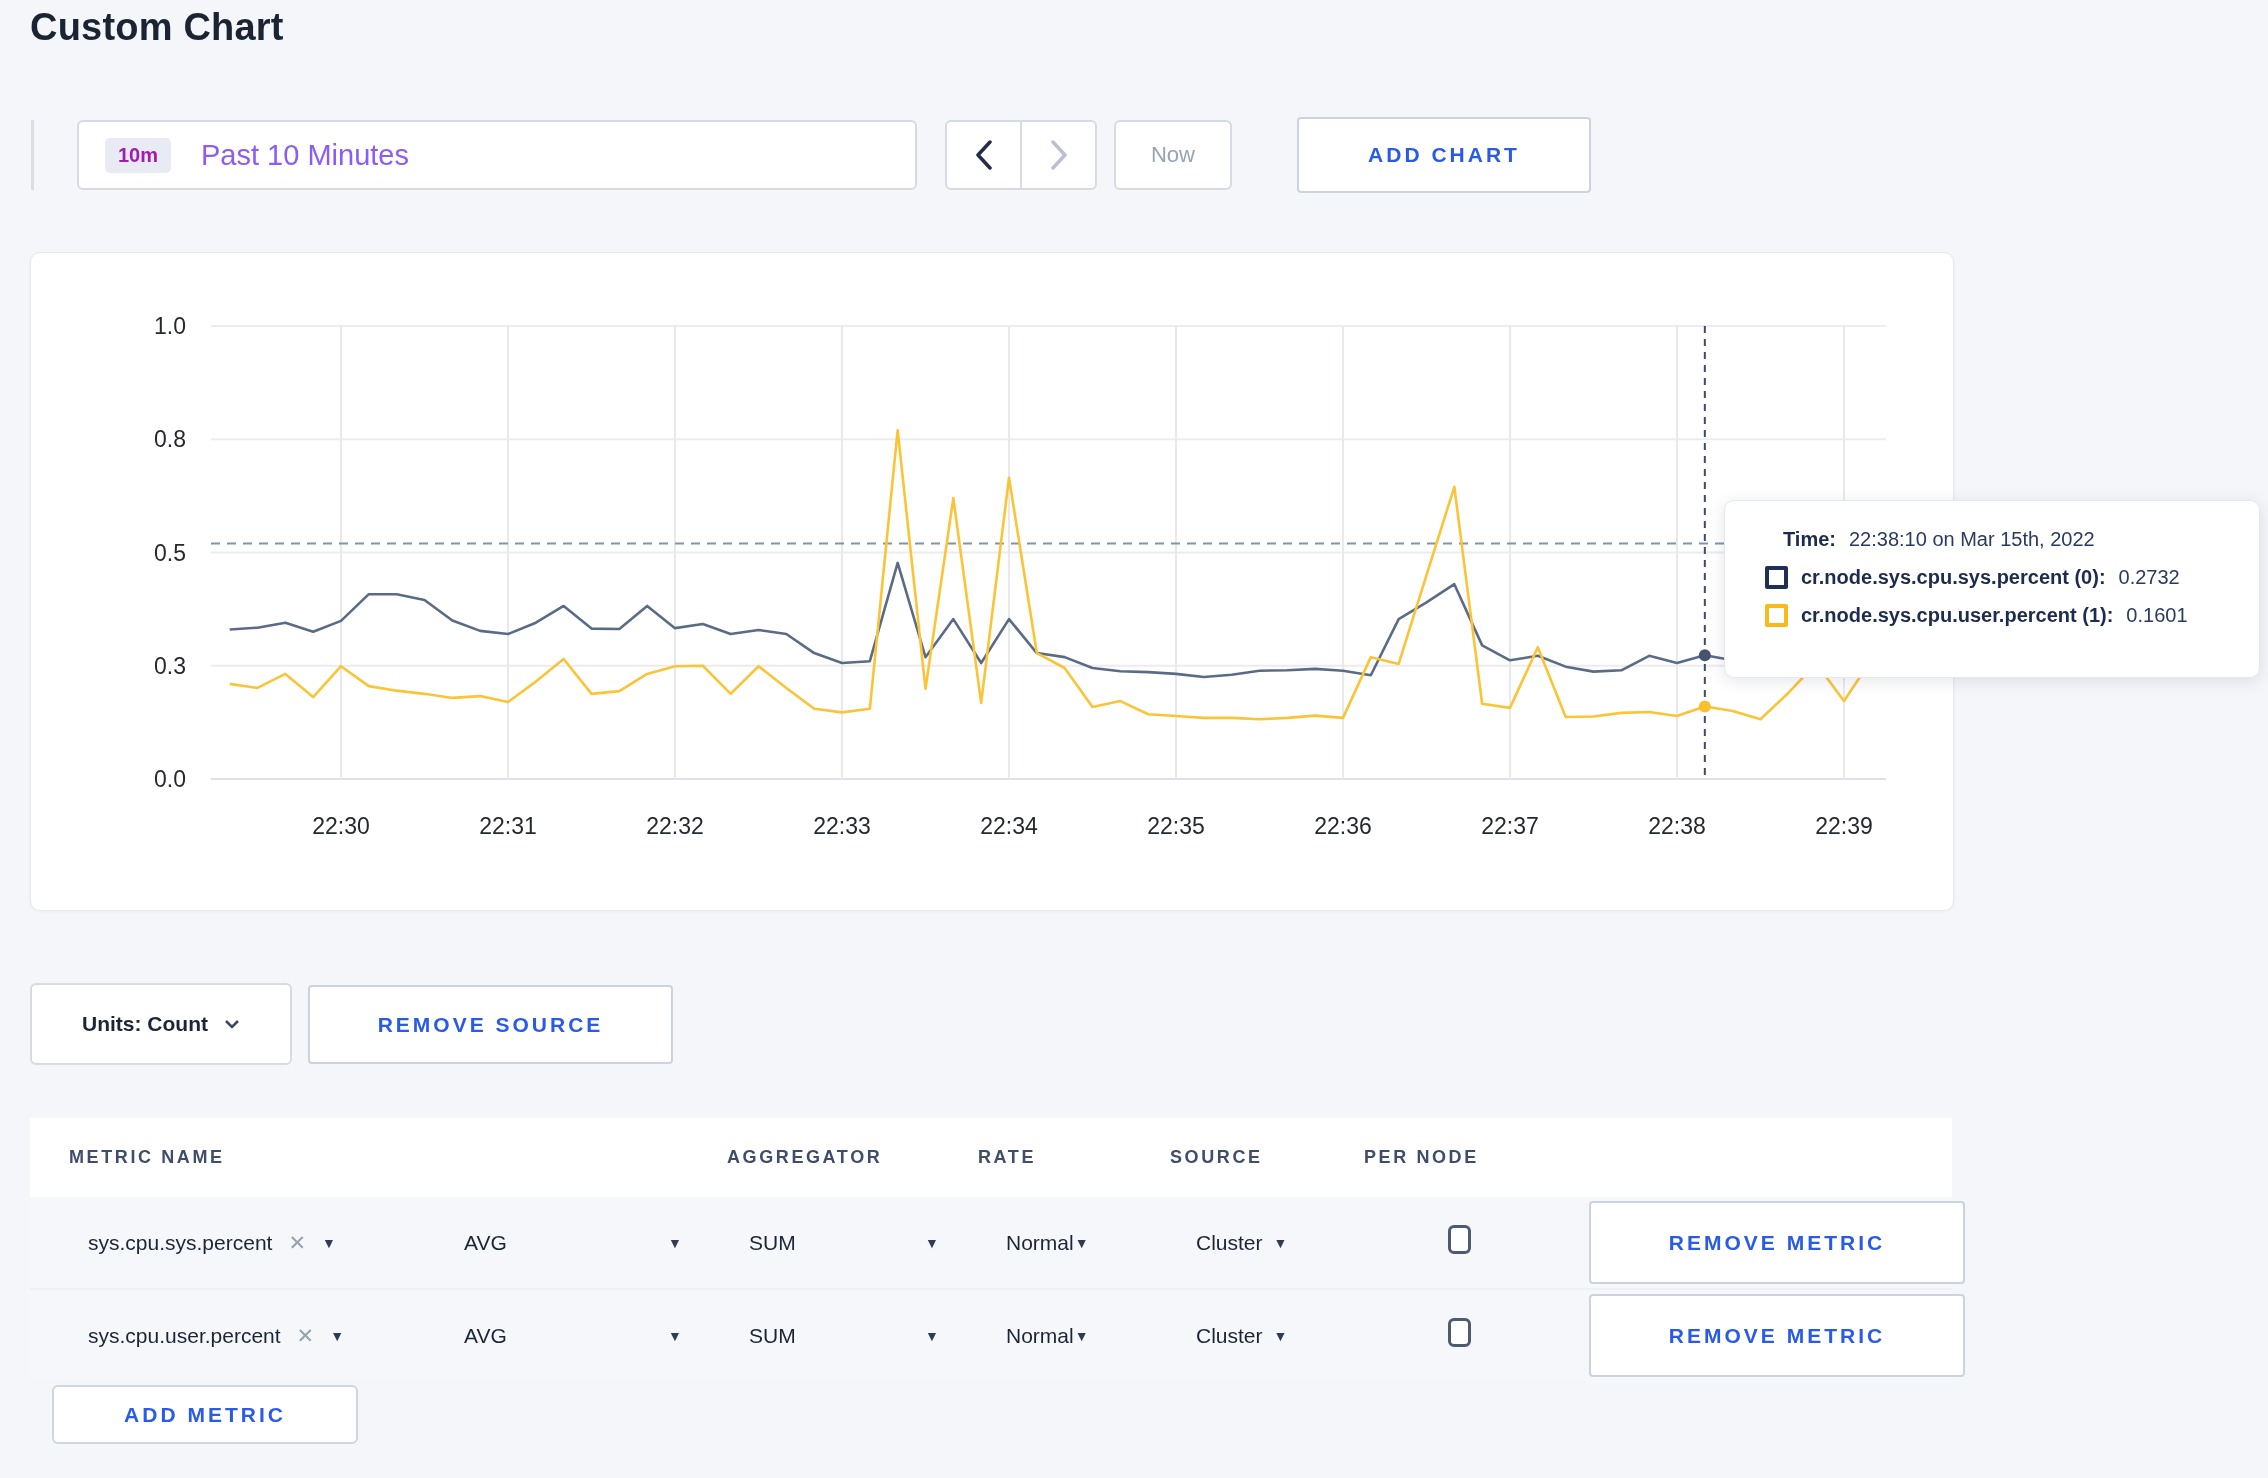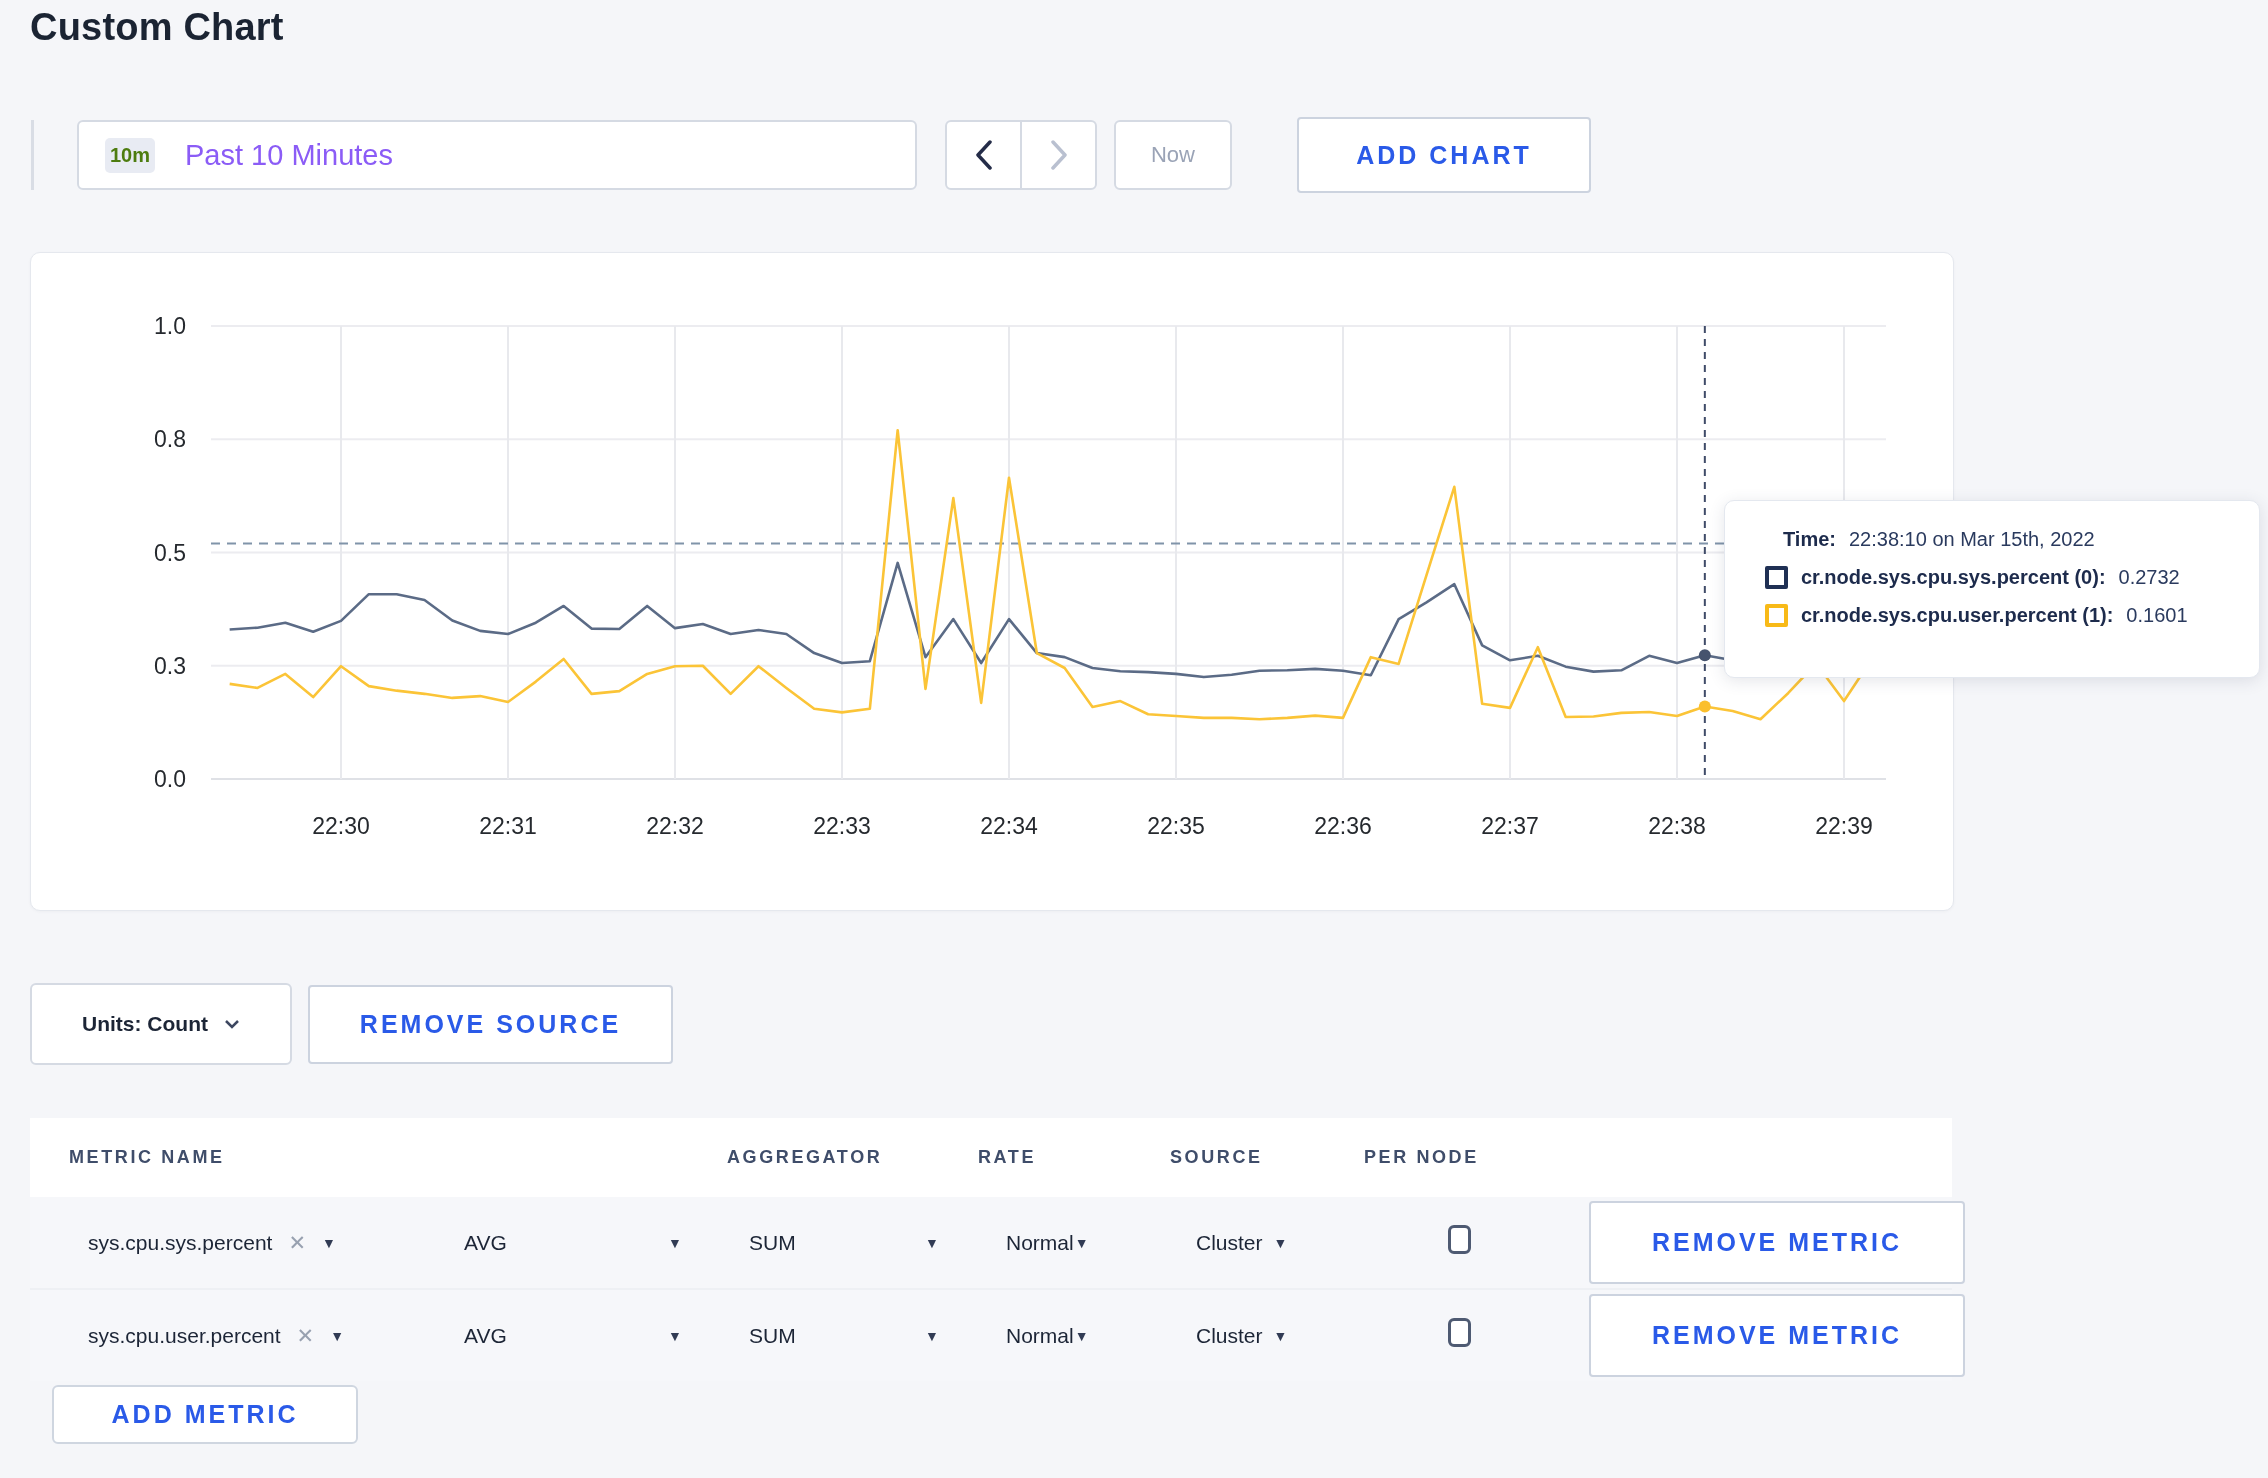--- a/index.html
+++ b/index.html
@@ -8,30 +8,30 @@
     background:#f5f6f9;
     font-family:"Liberation Sans", sans-serif;
     color:#1c2536;
   }
   .abs{position:absolute;}
   
   #page-title{left:30px;top:6px;font-size:38px;font-weight:600;color:#1b2433;letter-spacing:.2px;}
   #vertical-divider{left:31px;top:120px;width:3px;height:70px;background:#d9dde5;}
   .ctl{box-sizing:border-box;background:#fff;border:2px solid #d5dae3;border-radius:6px;display:flex;align-items:center;}
   #time-dropdown{left:77px;top:120px;width:840px;height:70px;padding-left:26px;cursor:pointer;}
-  #time-badge{background:#e8ebf3;border-radius:5px;padding:6px 5px;font-size:20px;font-weight:700;color:#4d7c0f;}
+  #time-badge{background:#e8ebf3;border-radius:5px;padding:6px 13px;font-size:20px;font-weight:700;color:#a21caf;}
   #time-label{margin-left:30px;font-size:29px;font-weight:500;color:#8b5cf6;}
   #time-chevron{position:absolute;right:847px;top:148px;}
   #arrow-group{left:945px;top:120px;width:152px;height:70px;padding:0;}
   #arrow-prev,#arrow-next{flex:1;height:100%;display:flex;align-items:center;justify-content:center;cursor:pointer;}
   #arrow-prev{border-right:2px solid #d5dae3;}
   #now-button{left:1114px;top:120px;width:118px;height:70px;justify-content:center;font-size:22px;font-weight:500;color:#9aa3b6;}
   .blue-btn{box-sizing:border-box;background:#fff;border:2px solid #ccd3df;border-radius:4px;
     display:flex;align-items:center;justify-content:center;cursor:pointer;
-    color:#2a5ae8;font-size:25px;font-weight:600;letter-spacing:3px;}
+    color:#2a5ae8;font-size:21px;font-weight:600;letter-spacing:3px;}
   #add-chart-button{left:1297px;top:117px;width:294px;height:76px;}
   
   #chart-panel{left:30px;top:252px;width:1922px;height:657px;background:#fff;border:1px solid #e5e8ee;border-radius:10px;
     box-shadow:0 1px 3px rgba(40,50,70,.04);}
   #chart-svg{position:absolute;left:0;top:0;width:1922px;height:657px;}
   
   #chart-tooltip{left:1724px;top:500px;width:536px;height:178px;background:#fff;border:1px solid #e4e8ef;border-radius:10px;
     box-shadow:0 3px 16px rgba(55,65,90,.13);box-sizing:border-box;padding:27px 0 0 40px;z-index:5;}
   .tt-row{display:flex;align-items:center;margin-bottom:15px;font-size:20px;}
   .tt-label{font-weight:700;color:#1d2b4c;margin-left:18px;}

